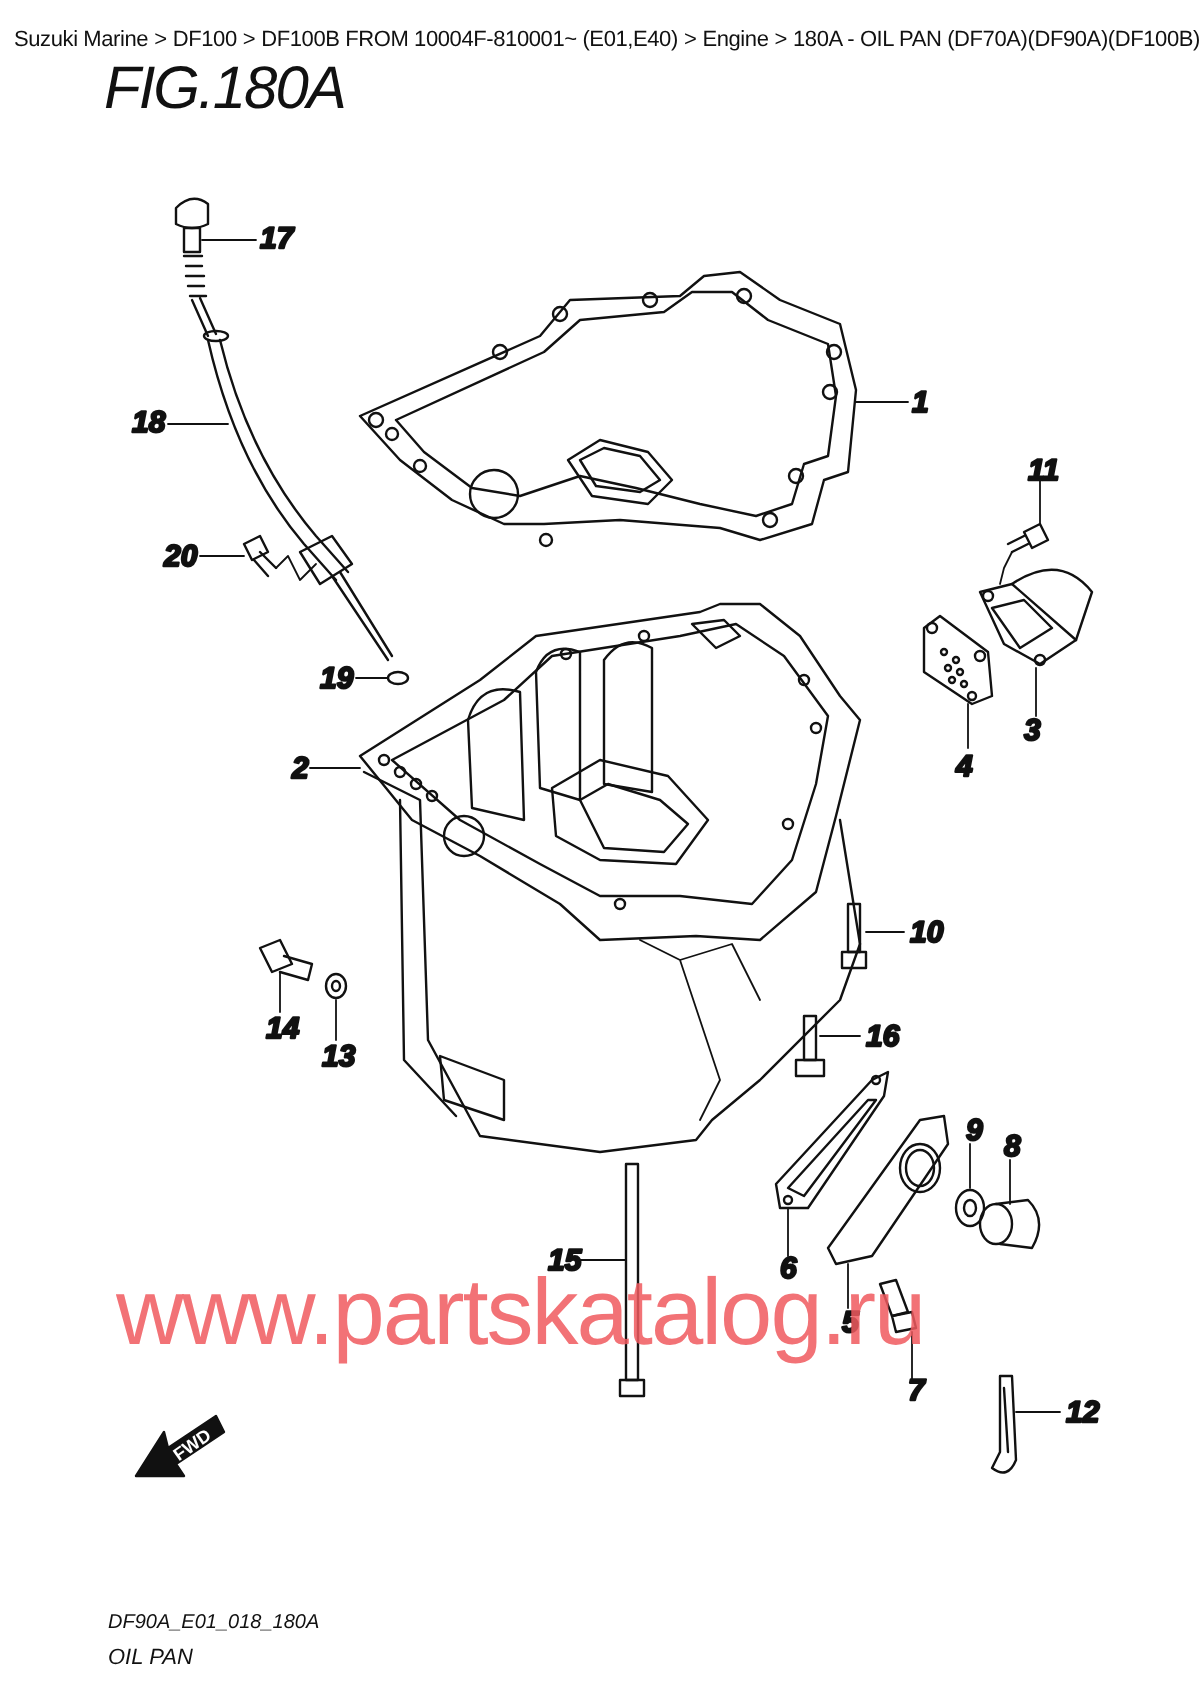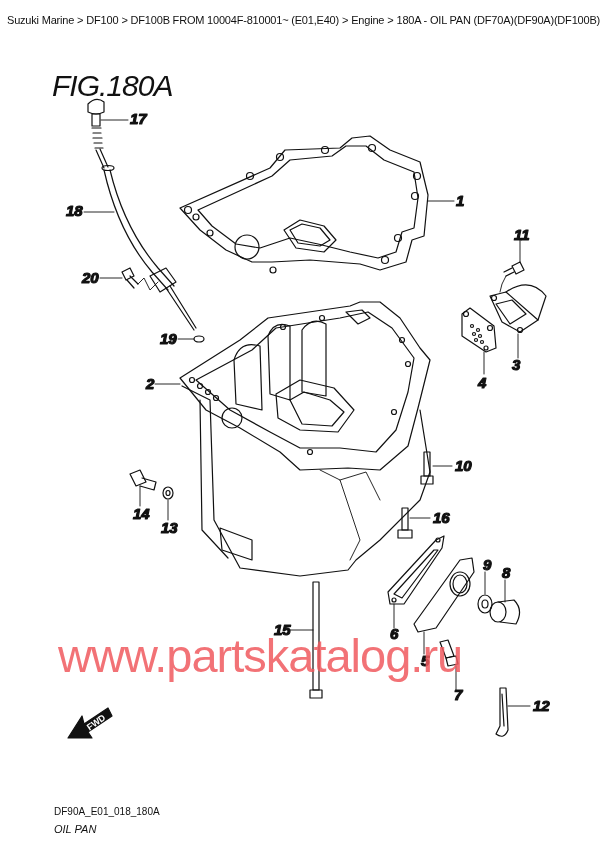--- a/index.html
+++ b/index.html
@@ -1,23 +1,23 @@
 <!DOCTYPE html>
 <html><head>
   <meta charset="utf-8">
   <style>
     html, body { margin: 0; padding: 0; background: #ffffff; }
     body { width: 600px; height: 848px; position: relative; overflow: hidden; font-family: "Liberation Sans", sans-serif; }
     .breadcrumb { position: absolute; left: 7px; top: 14px; font-size: 11px; color: #111; white-space: nowrap; letter-spacing: -0.2px; }
     .breadcrumb span.sep { margin: 0 3px; }
-    .fig-title { position: absolute; left: 52px; top: 28px; font-size: 30px; font-style: italic; color: #111; letter-spacing: -1px; font-family: "Liberation Sans", sans-serif; margin-top: 41px; }
+    .fig-title { position: absolute; left: 52px; top: 28px; font-size: 30px; font-style: italic; color: #111; letter-spacing: -1px; font-family: "Liberation Sans", sans-serif; }
     svg.diagram { position: absolute; left: 0; top: 0; }
     .callout { font-family: "Liberation Sans", sans-serif; font-style: italic; font-weight: bold; font-size: 15px; fill: #111; }
     .watermark { position: absolute; left: 58px; top: 628px; font-size: 47px; font-weight: normal; color: #f05a5f; opacity: 0.85; letter-spacing: -1px; white-space: nowrap; font-family: "Liberation Sans", sans-serif; }
-    .footer-code { position: absolute; left: 54px; top: 806px; font-size: 10px; color: #111; text-align: center; }
+    .footer-code { position: absolute; left: 54px; top: 806px; font-size: 10px; font-style: italic; color: #111; text-align: center; }
     .footer-name { position: absolute; left: 54px; top: 823px; font-size: 11px; font-style: italic; color: #111; }
     .part { cursor: pointer; }
   </style>
 </head>
 <body>
 
 <div class="breadcrumb">
   <span>Suzuki Marine</span><span class="sep">&gt;</span><span>DF100</span><span class="sep">&gt;</span><span>DF100B FROM 10004F-810001~ (E01,E40)</span><span class="sep">&gt;</span><span>Engine</span><span class="sep">&gt;</span><span>180A - OIL PAN (DF70A)(DF90A)(DF100B)</span>
 </div>
 

